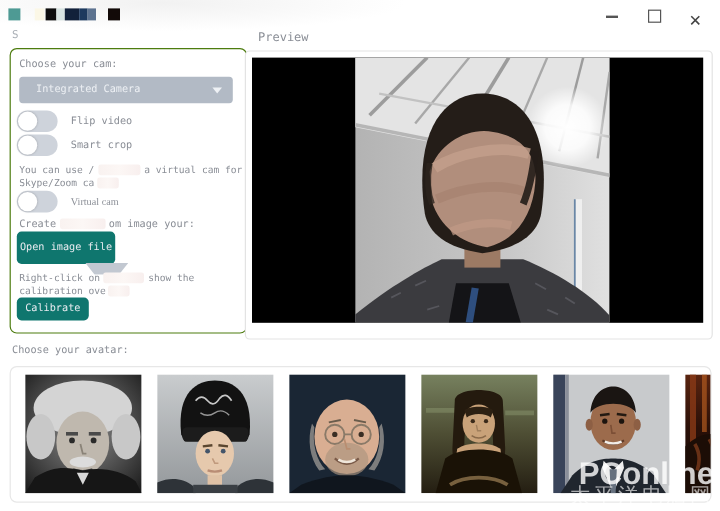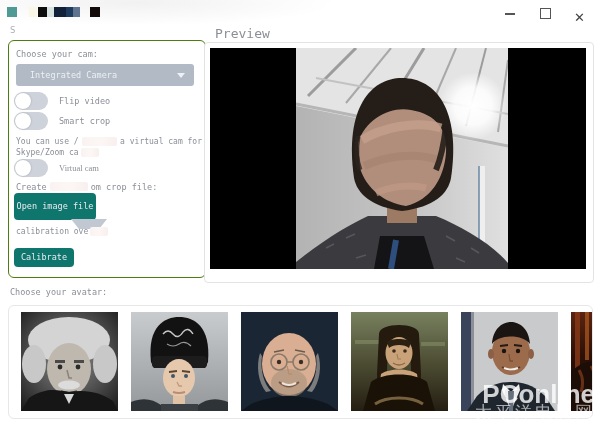--- a/index.html
+++ b/index.html
@@ -43,21 +43,21 @@
   .g42{width:42px;margin:0 3px;}.g38{width:38px;margin:0 3px;}.g34{width:34px;margin:0 3px;}
   .g18{width:18px;margin:0 2px;}
   .btn{position:absolute;background:#0f766e;border-radius:4px;color:#e8ebf0;font-size:8.5px;
        text-align:center;cursor:default;}
   .open-btn{left:5px;top:152px;width:82px;height:27px;line-height:27px;}
   .blob{position:absolute;left:62px;top:178px;width:36px;height:10px;background:#c2c8d1;
         clip-path:polygon(0 0,100% 0,78% 100%,22% 100%);}
   .calibrate-btn{left:5px;top:207px;width:60px;height:19px;line-height:19px;}
 
   
-  .preview-label{position:absolute;left:215px;top:26px;font-size:13px;}
+  .preview-label{position:absolute;left:215px;top:26px;font-size:10px;}
   .preview-card{position:absolute;left:204px;top:42px;width:388px;height:239px;background:#fff;
                 border:1px solid #e3e3e3;border-radius:4px;}
   .video{position:absolute;left:5px;top:5px;width:376px;height:221px;background:#000;overflow:hidden;}
   .cam{position:absolute;left:86px;top:0;width:212px;height:221px;}
 
   
   .avatar-label{position:absolute;left:10px;top:287px;font-size:8.5px;}
   .avatar-card{position:absolute;left:8px;top:305px;width:583px;height:112px;background:#fff;
                border:1px solid #e7e7e7;border-radius:6px;overflow:hidden;}
   .avatar-row{position:absolute;left:12px;top:6px;display:flex;gap:13px;}
@@ -134,27 +134,32 @@
     <div class="trow trow3">
       <span class="toggle">
           <span class="knob"></span>
         </span>
       <span class="t-label">Virtual cam</span>
     </div>
 
     <div class="create-label">
       <span>Create</span>
       <span class="gap g38"></span>
-      <span>om crop file:</span>
+      <span>om image your:</span>
     </div>
 
     <div class="btn open-btn">Open image file</div>
     <div class="blob"></div>
 
     <div class="note note2">
+      <div class="note-line">
+        <span>Right-click on</span>
+        <span class="gap g34"></span>
+        <span>show the</span>
+      </div>
       <div class="note-line">
         <span>calibration ove</span>
         <span class="gap g18"></span>
       </div>
     </div>
 
     <div class="btn calibrate-btn">Calibrate</div>
   </div>
 
   <div class="preview-label">Preview</div>

